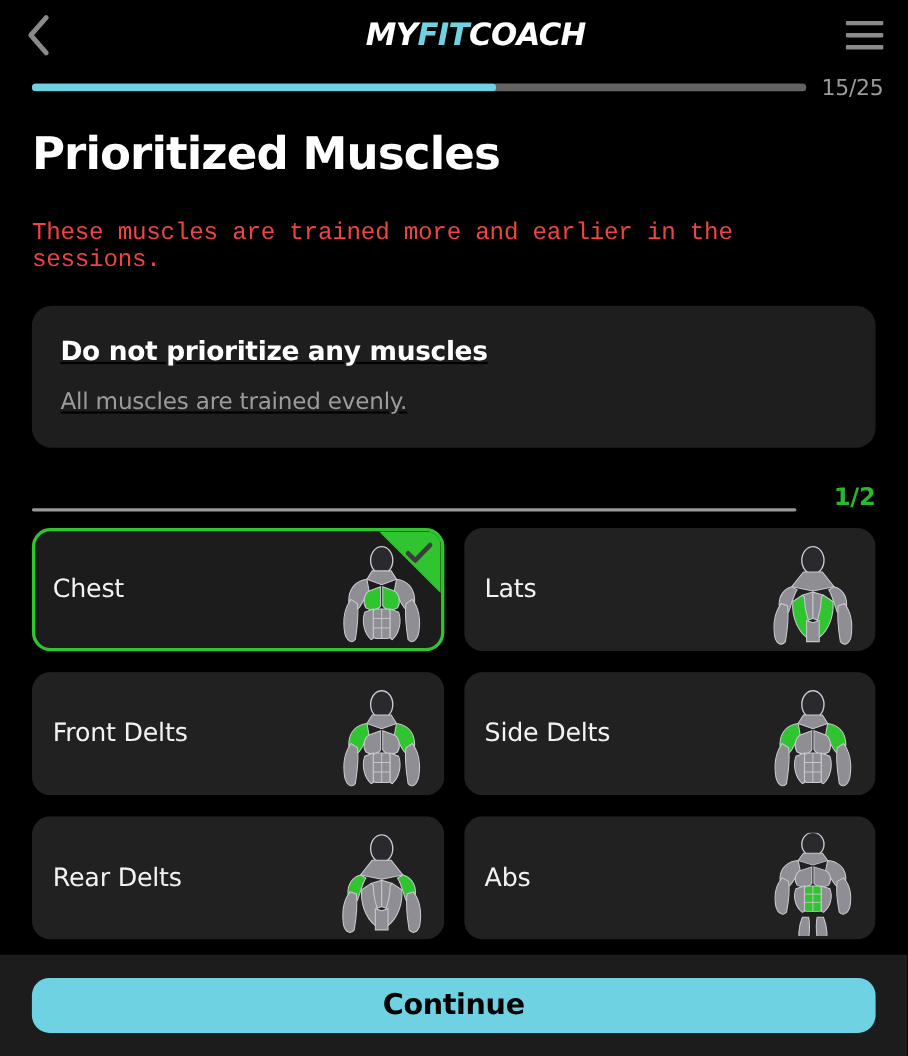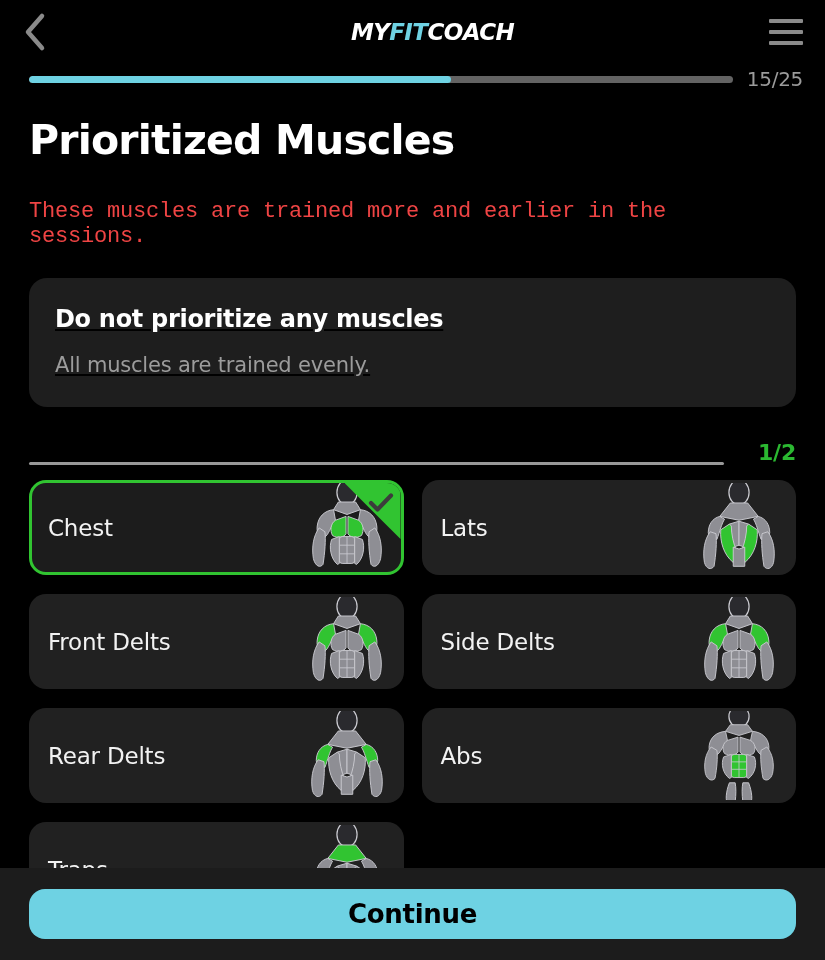--- a/index.html
+++ b/index.html
@@ -43,21 +43,21 @@
     background: transparent;
     border: none;
   }
   .back-btn svg { display: block; }
 
   .logo {
     position: absolute;
     left: 0; right: 0;
     text-align: center;
     font-family: "DejaVu Sans", sans-serif;
-    font-size: 23px;
+    font-size: 28px;
     font-weight: 700;
     font-style: italic;
     letter-spacing: -0.6px;
     line-height: 1;
     pointer-events: none;
     user-select: none;
     padding-left: 40px;
   }
   .logo .w { color: #ffffff; }
   .logo .c { color: #6ed2e3; }
@@ -187,21 +187,21 @@
   
   .muscle-grid {
     margin-top: 15px;
     display: grid;
     grid-template-columns: 1fr 1fr;
     gap: 19px 18px;
   }
 
   .muscle-card {
     position: relative;
-    height: 95px;
+    height: 112px;
     background: #212121;
     border-radius: 17px;
     display: flex;
     align-items: center;
     overflow: hidden;
     cursor: pointer;
     border: 3px solid transparent;
   }
   .muscle-card.selected {
     border-color: #31c431;

